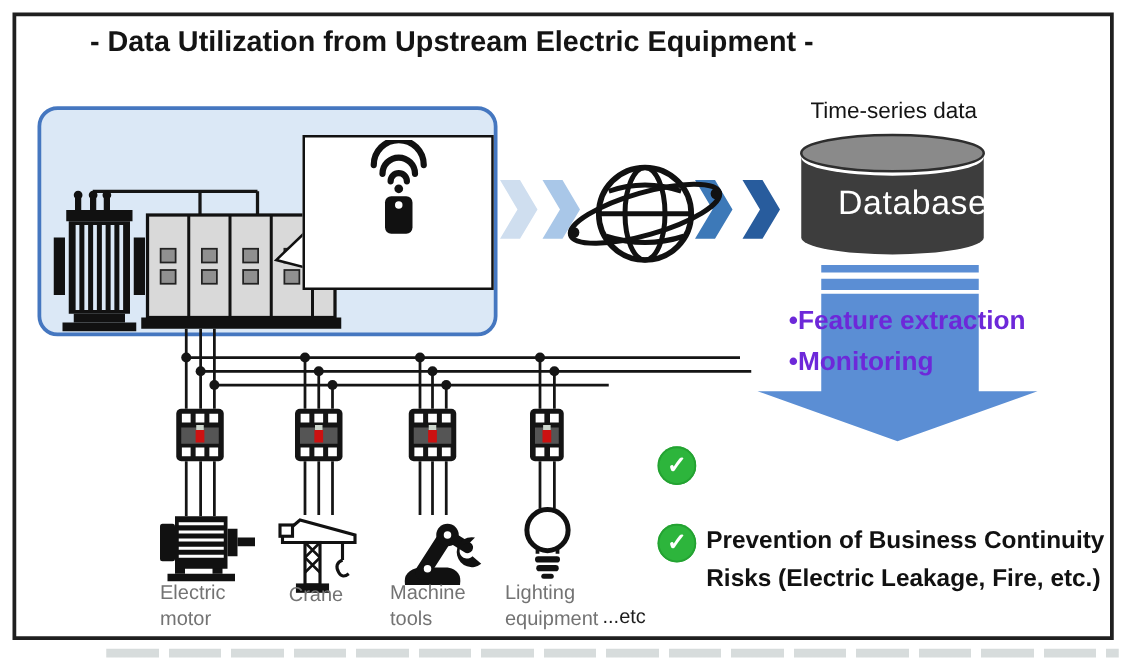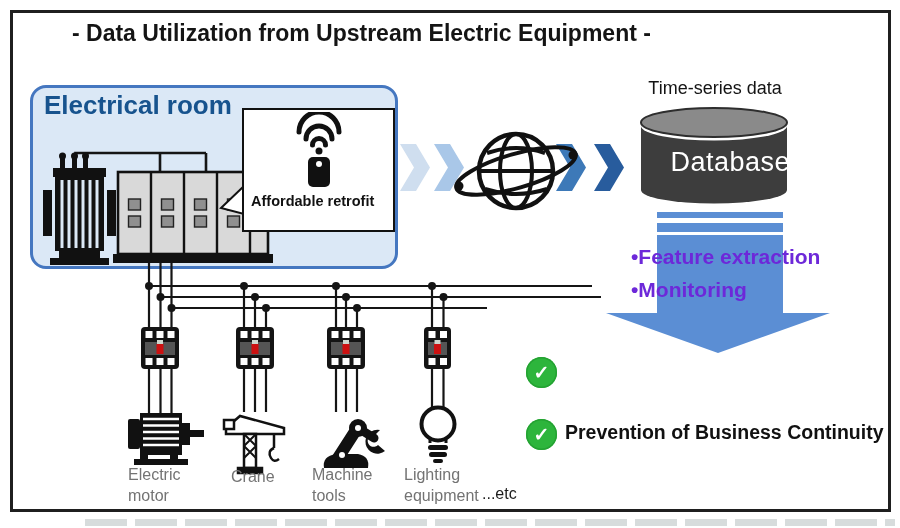--- a/index.html
+++ b/index.html
@@ -28,21 +28,20 @@
 </head>
 <body>
 
 <div id="stage">
 
   <div id="frame" class="abs"></div>
 
   <div id="title" class="abs">- Data Utilization from Upstream Electric Equipment -</div>
 
   <div id="room" class="abs"></div>
-  <div id="room-label" class="abs">Electrical room</div>
 
   <svg class="abs layer" style="left:0;top:0" width="900" height="528" viewBox="0 0 900 528">
     <defs>
       <g id="brk3">
         <rect x="0" y="0" width="38" height="42" rx="4" fill="#141414"></rect>
         <rect x="4.5" y="4" width="7" height="7" fill="#fff"></rect>
           <rect x="15.5" y="4" width="7" height="7" fill="#fff"></rect>
           <rect x="26.5" y="4" width="7" height="7" fill="#fff"></rect>
         <rect x="4.5" y="31" width="7" height="7" fill="#fff"></rect>
           <rect x="15.5" y="31" width="7" height="7" fill="#fff"></rect>
@@ -174,21 +173,20 @@
       <g stroke="#111" stroke-width="5" fill="none" stroke-linecap="round">
         <path d="M10,20 A20,20 0 0 1 50,20"></path>
         <path d="M17,27 A13,13 0 0 1 43,27"></path>
         <path d="M23.5,33 A6.5,6.5 0 0 1 36.5,33"></path>
       </g>
       <circle cx="30" cy="39" r="3.5" fill="#111"></circle>
       <rect x="19" y="45" width="22" height="30" rx="5" fill="#111"></rect>
       <circle cx="30" cy="52" r="3" fill="#fff"></circle>
     </svg>
     <div class="callout-text">
-      <div>Affordable retrofit</div>
     </div>
   </div>
 
   <svg class="abs layer" style="left:396px;top:144px" width="240" height="48" viewBox="0 0 240 48">
     <polygon points="4,0 20,0 34,23.5 20,47 4,47 18,23.5" fill="#cfdeef"></polygon>
     <polygon points="38,0 54,0 68,23.5 54,47 38,47 52,23.5" fill="#a9c7e8"></polygon>
     <polygon points="160,0 176,0 190,23.5 176,47 160,47 174,23.5" fill="#3d79b8"></polygon>
     <polygon points="198,0 214,0 228,23.5 214,47 198,47 212,23.5" fill="#285c9d"></polygon>
   </svg>
 
@@ -218,20 +216,21 @@
   </svg>
   <div id="bullets" class="abs">
     <div>•Feature extraction</div>
     <div>•Monitoring</div>
   </div>
 
   <div class="abs check" style="left:526px;top:357px">✓</div>
   <div class="abs check" style="left:526px;top:419px">✓</div>
   <div class="abs outcome" style="left:565px;top:417px">
     <div>Prevention of Business Continuity</div>
+    <div>Risks (Electric Leakage, Fire, etc.)</div>
   </div>
 
   <div class="abs eq-label" style="left:128px;top:464px">
     <div>Electric</div>
     <div>motor</div>
   </div>
   <div class="abs eq-label" style="left:231px;top:466px">
     <div>Crane</div>
   </div>
   <div class="abs eq-label" style="left:312px;top:464px">

